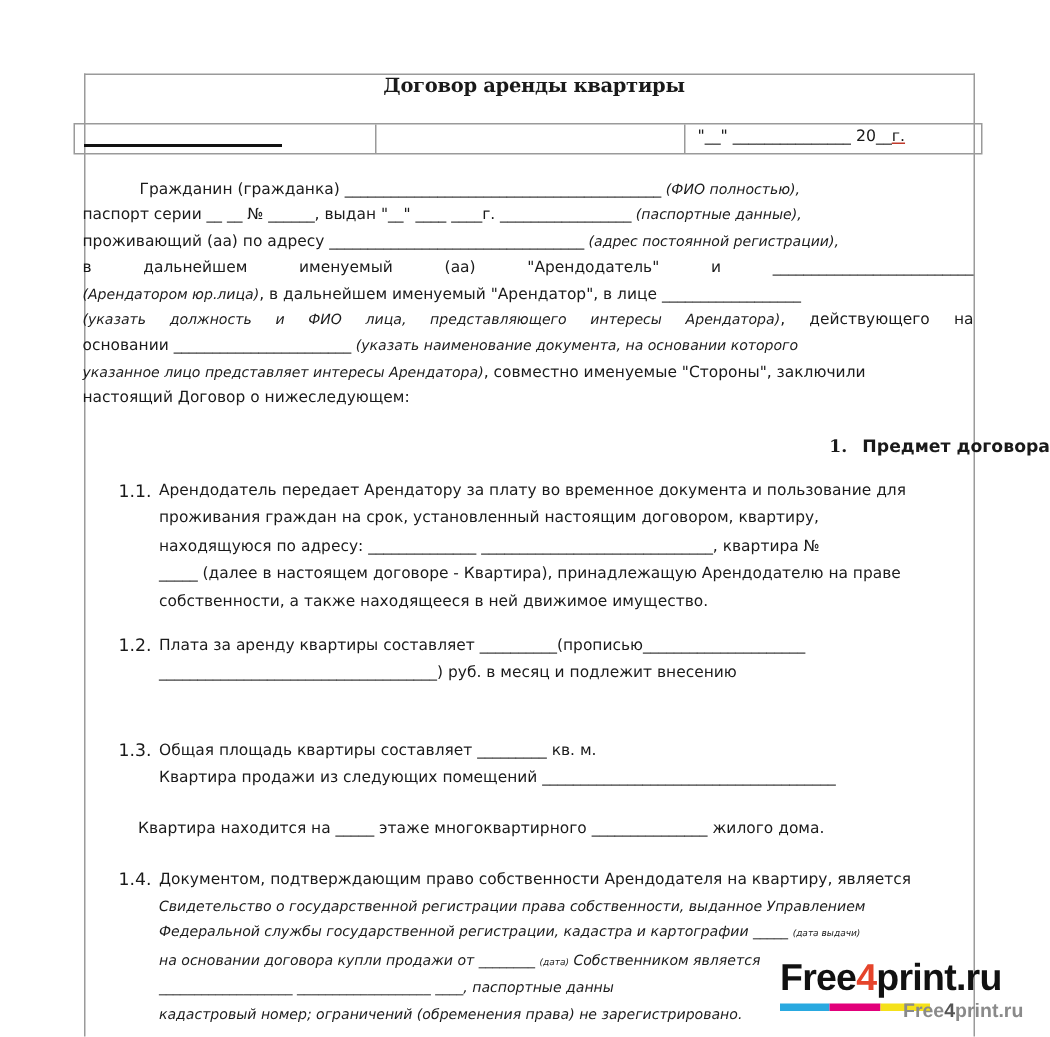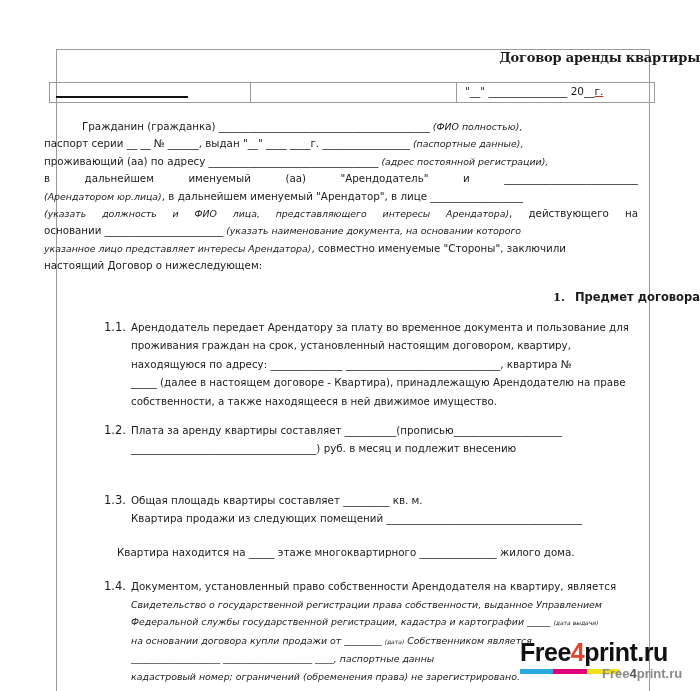--- a/index.html
+++ b/index.html
@@ -1,34 +1,34 @@
 <!DOCTYPE html>
 <html><head>
 <meta charset="utf-8">
 <style>
   html,body{margin:0;padding:0;background:#fff;}
   body{width:700px;height:691px;position:relative;overflow:hidden;font-family:"DejaVu Sans",sans-serif;color:#1a1a1a;}
   .page-frame{position:absolute;left:56px;top:49px;width:592px;height:660px;border-left:1px solid #9a9a9a;border-right:1px solid #9a9a9a;border-top:1px solid #9a9a9a;}
-  .title{position:absolute;left:12px;right:0;top:50px;text-align:right;font-family:"DejaVu Serif",serif;font-weight:bold;font-size:13px;letter-spacing:-0.2px;}
+  .title{position:absolute;left:12px;right:0;top:50px;text-align:center;font-family:"DejaVu Serif",serif;font-weight:bold;font-size:13px;letter-spacing:-0.2px;}
   .header-table{position:absolute;left:49px;top:82px;width:604px;height:19px;border:1px solid #9a9a9a;display:flex;}
   .header-table .cell{height:19px;border-right:1px solid #9a9a9a;position:relative;font-size:11px;}
   .header-table .cell:last-child{border-right:none;}
   .c1{width:200px;} .c2{width:205px;} .c3{flex:1;}
   .blank{display:inline-block;border-bottom:1px solid #111;vertical-align:baseline;}
   .c1 .blank{position:absolute;left:6px;top:13px;width:132px;border-bottom:2px solid #111;}
   .c3 .date{position:absolute;left:8px;top:2px;white-space:nowrap;font-size:10.5px;}
   .red-u{text-decoration:underline;text-decoration-color:#c0392b;}
-  .body{position:absolute;left:42px;top:118px;width:598px;font-size:10.3px;line-height:17.4px;}
+  .body{position:absolute;left:53px;top:118px;width:598px;font-size:10.3px;line-height:17.4px;}
   .p{margin:0;padding:0 2px 0 2px;text-align:justify;text-align-last:left;}
   .it{font-style:italic;font-size:9.4px;}
   .indent{text-indent:38px;}
   .jl{text-align:justify;text-align-last:justify;}
   .section{position:absolute;left:0;right:0;top:290px;text-align:right;font-weight:bold;font-size:11.5px;}
   .section .num{font-family:"DejaVu Serif",serif;margin-right:10px;}
-  .clause{position:absolute;left:79px;width:572px;font-size:10.3px;line-height:18.4px;margin-left:25px;}
+  .clause{position:absolute;left:79px;width:572px;font-size:10.3px;line-height:18.4px;}
   .clause .num{position:absolute;left:0;top:0;font-size:11.5px;}
   .clause .txt{margin-left:27px;text-align:justify;}
   .clause .ln{display:block;}
   .tiny{font-size:6px;font-style:italic;}
   .watermark{position:absolute;left:520px;top:638px;width:180px;height:53px;text-decoration:underline;}
   .wm-main{position:absolute;left:0;top:0;font-size:25px;font-weight:bold;font-family:"Liberation Sans",sans-serif;color:#111;letter-spacing:-0.5px;}
   .wm-main .four{color:#e5442b;}
   .wm-bar{position:absolute;left:0;top:31px;height:5px;width:100px;display:flex;}
   .wm-bar span{flex:1;}
   .wm-sub{position:absolute;left:82px;top:28px;font-size:13px;font-weight:bold;font-family:"Liberation Sans",sans-serif;color:#8a8a8a;}
@@ -92,21 +92,21 @@
   </div>
 </div>
 
 <div class="clause" style="top:543px;left:92px">
   <span class="ln">Квартира находится на _____ этаже многоквартирного _______________ жилого дома.</span>
 </div>
 
 <div class="clause" style="top:578px;line-height:17.6px">
   <span class="num">1.4.</span>
   <div class="txt">
-    <span class="ln">Документом, установленный право собственности Арендодателя на квартиру, является</span>
+    <span class="ln">Документом, подтверждающим право собственности Арендодателя на квартиру, является</span>
     <span class="ln it">Свидетельство о государственной регистрации права собственности, выданное Управлением</span>
     <span class="ln it"><span>Федеральной службы государственной регистрации, кадастра и картографии _____</span> <span class="tiny">(дата выдачи)</span></span>
     <span class="ln it"><span>на основании договора купли продажи от ________</span> <span class="tiny">(дата)</span> <span>Собственником является</span></span>
     <span class="ln it">___________________ ___________________ ____,  паспортные  данны</span>
     <span class="ln it">кадастровый номер; ограничений (обременения права) не зарегистрировано.</span>
   </div>
 </div>
 
 <div class="watermark">
   <div class="wm-main"><span>Free</span><span class="four">4</span><span>print.ru</span></div>

